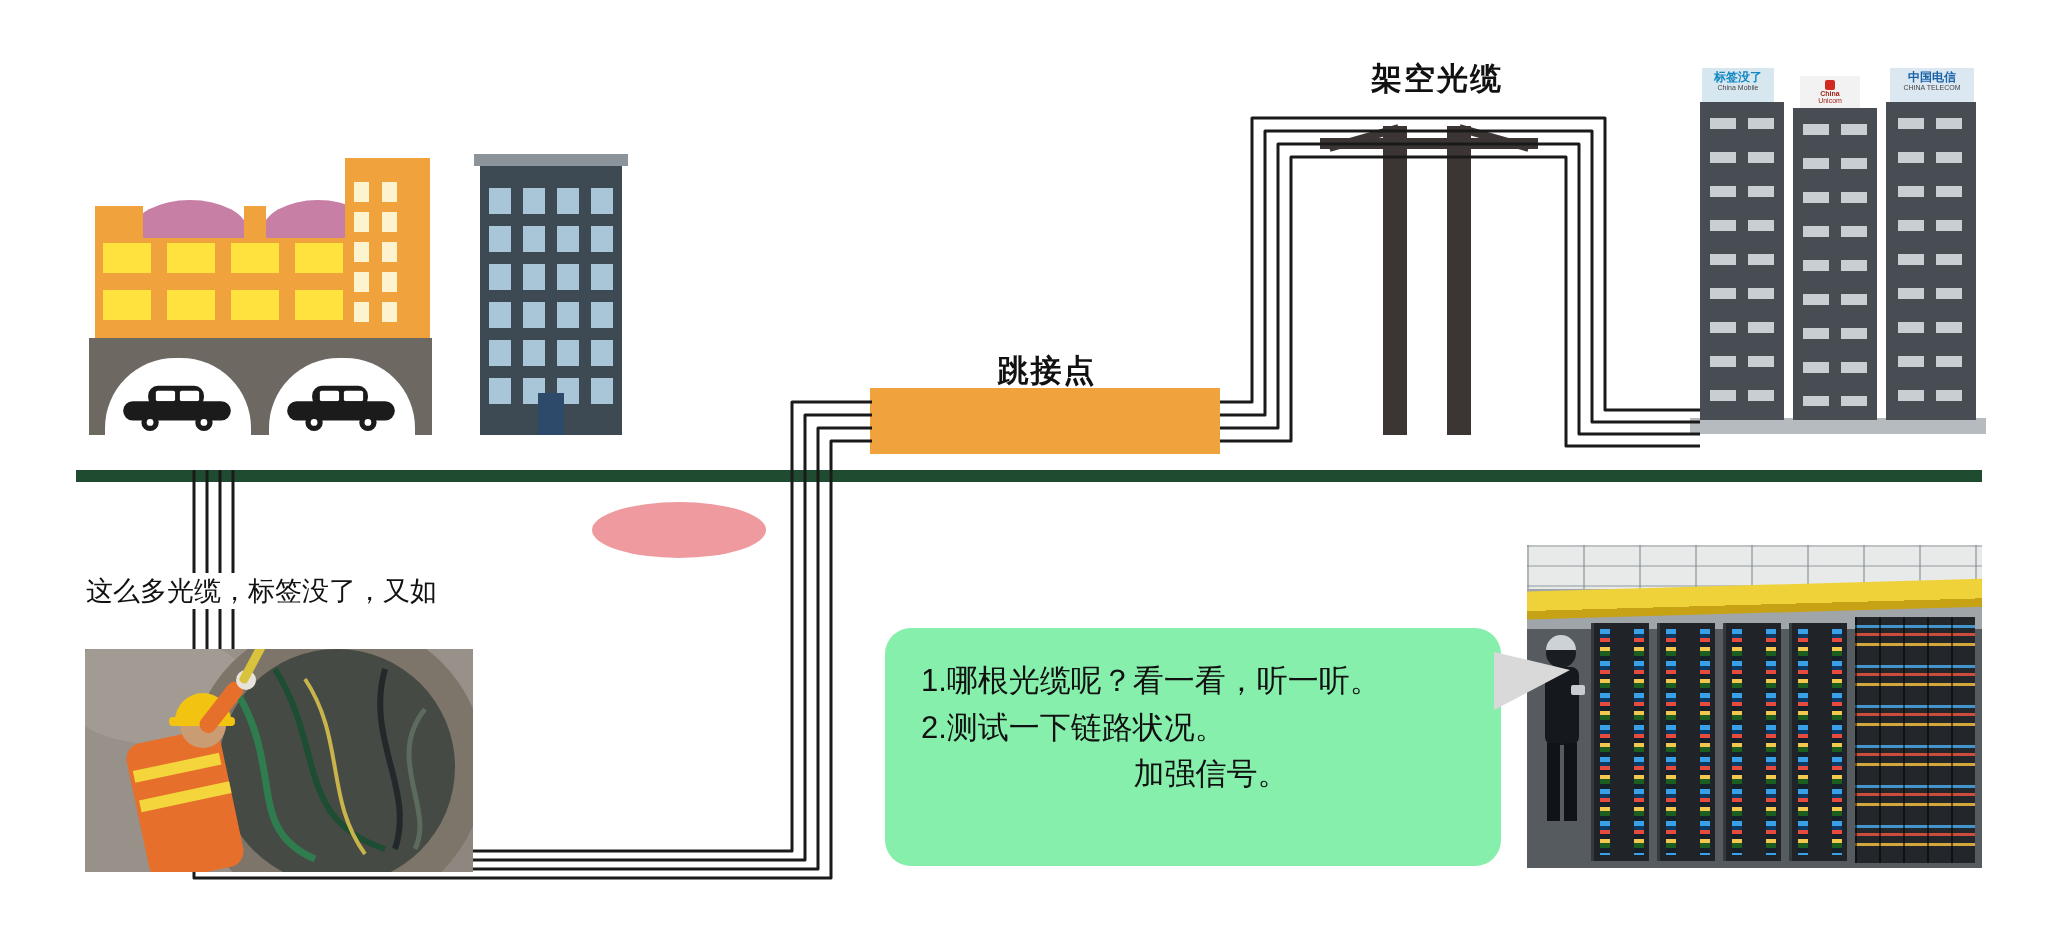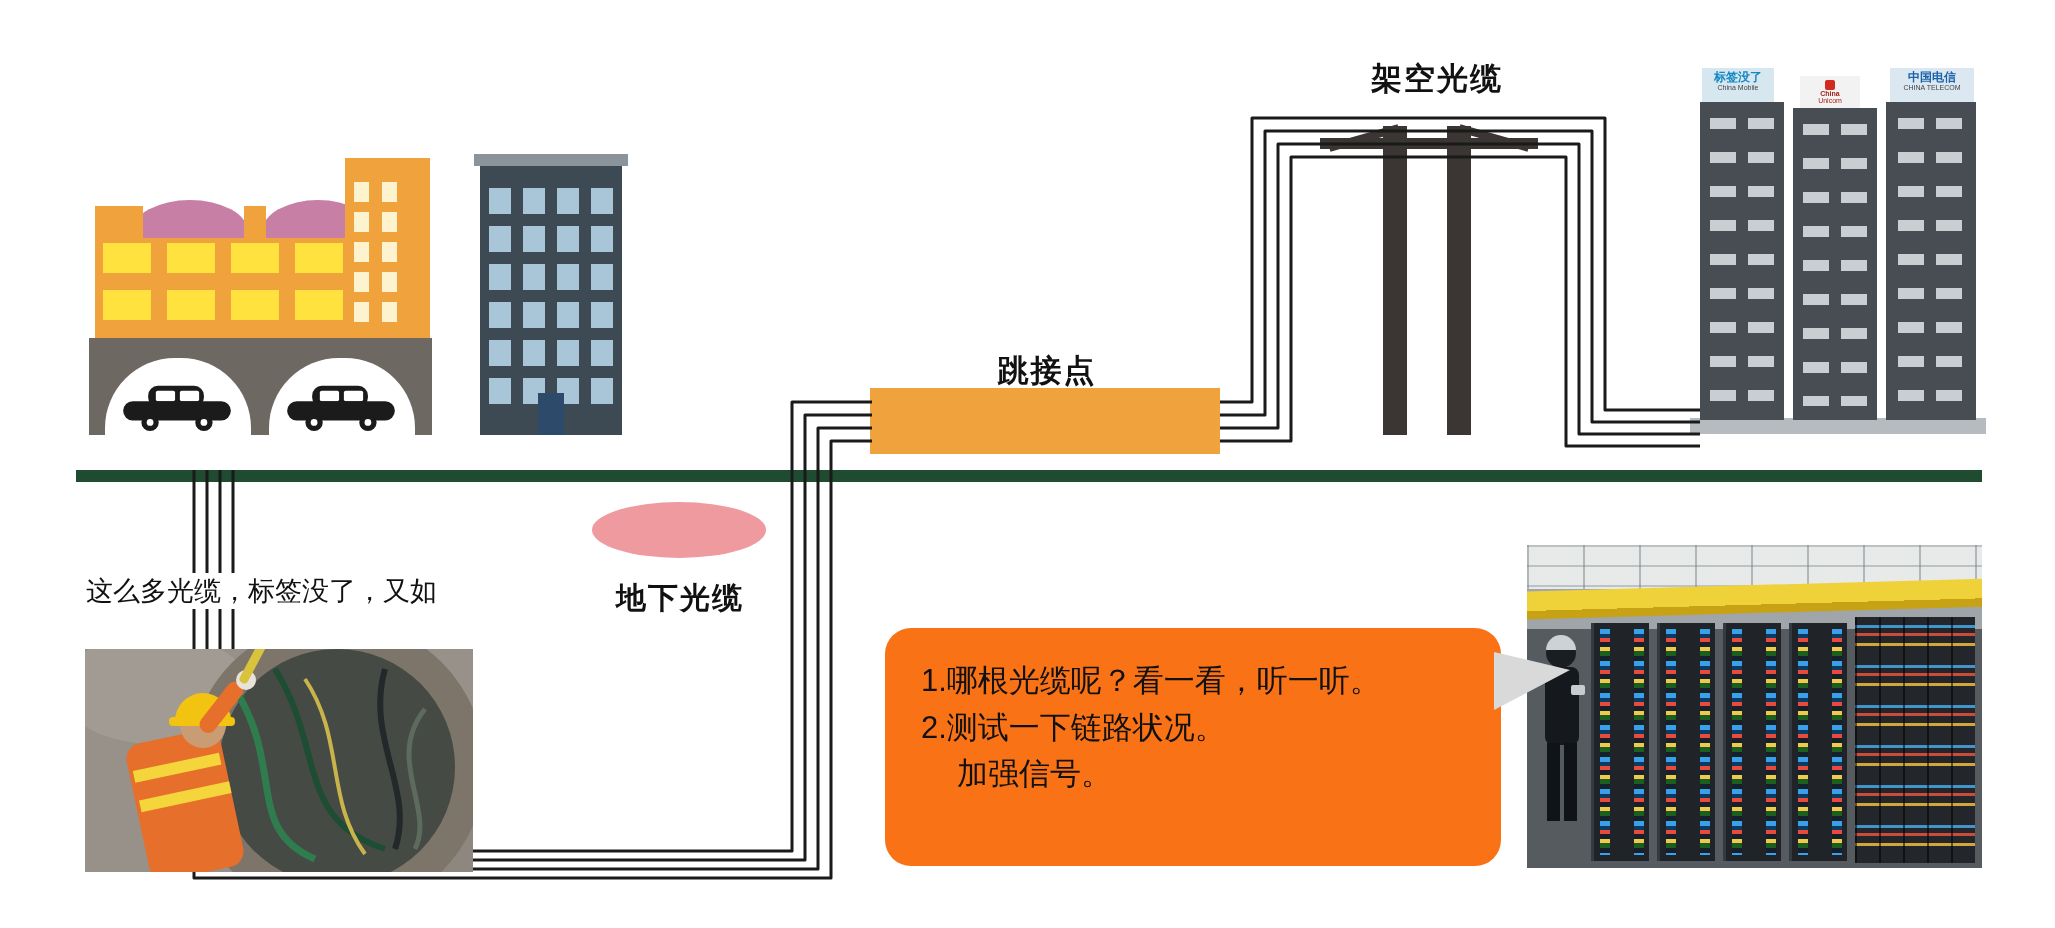--- a/index.html
+++ b/index.html
@@ -6,24 +6,24 @@
   html,body { background:#ffffff; }
   .canvas {
     position:relative; width:2055px; height:928px; background:#fff; overflow:hidden;
     font-family:"Liberation Sans","DejaVu Sans",sans-serif; color:#111;
   }
   .abs { position:absolute; }
   .label { font-weight:600; font-size:31px; text-align:center; letter-spacing:2px; }
   .label-bold { font-weight:700; }
   .thought { font-size:27px; line-height:1.35; white-space:nowrap; background:#fff; z-index:3; }
   .bubble {
-    background:#f97316; border-radius:26px; z-index:5;
+    background:#86efac; border-radius:26px; z-index:5;
     padding:30px 36px; font-size:31px; line-height:1.5;
   }
-  .bubble .indent { padding-left:36px; }
+  .bubble .indent { padding-left:36px;text-align:center; }
   .bubble-tail {
     width:0; height:0; z-index:6;
     border-top:18px solid transparent; border-bottom:40px solid transparent;
     border-left:76px solid #d9d9d9;
   }
   
   .mall-block { background:#f0a23d; }
   .dome { background:#c77fa5; border-radius:50%; }
   .win-row { background-image:repeating-linear-gradient(90deg,#ffe23e 0 48px,transparent 48px 64px); }
   .tower-wins {
@@ -170,21 +170,20 @@
 
       <polyline points="1220,402 1252,402 1252,118 1605,118 1605,410 1700,410"></polyline>
       <polyline points="1220,415 1265,415 1265,131 1592,131 1592,422 1700,422"></polyline>
       <polyline points="1220,428 1278,428 1278,144 1579,144 1579,434 1700,434"></polyline>
       <polyline points="1220,441 1291,441 1291,157 1566,157 1566,446 1700,446"></polyline>
     </g>
   </svg>
 
   <div class="abs label" style="left:950px;top:350px;width:194px;z-index:4;">跳接点</div>
   <div class="abs label" style="left:1337px;top:58px;width:200px;z-index:4;">架空光缆</div>
-  <div class="abs label label-bold" style="left:585px;top:578px;width:190px;font-size:30px;z-index:4;">地下光缆</div>
 
   <div class="abs thought" style="left:86px;top:573px;">
     <div>这么多光缆，标签没了，又如</div>
   </div>
 
   <div class="abs photo" style="left:85px;top:649px;width:388px;height:223px;background:#97918a;">
     <svg width="388" height="223" viewBox="0 0 388 223">
       <rect width="388" height="223" fill="#97918a"></rect>
       <ellipse cx="70" cy="40" rx="95" ry="55" fill="#aaa49b" opacity=".55"></ellipse>
       <ellipse cx="345" cy="195" rx="95" ry="60" fill="#87817a" opacity=".6"></ellipse>

